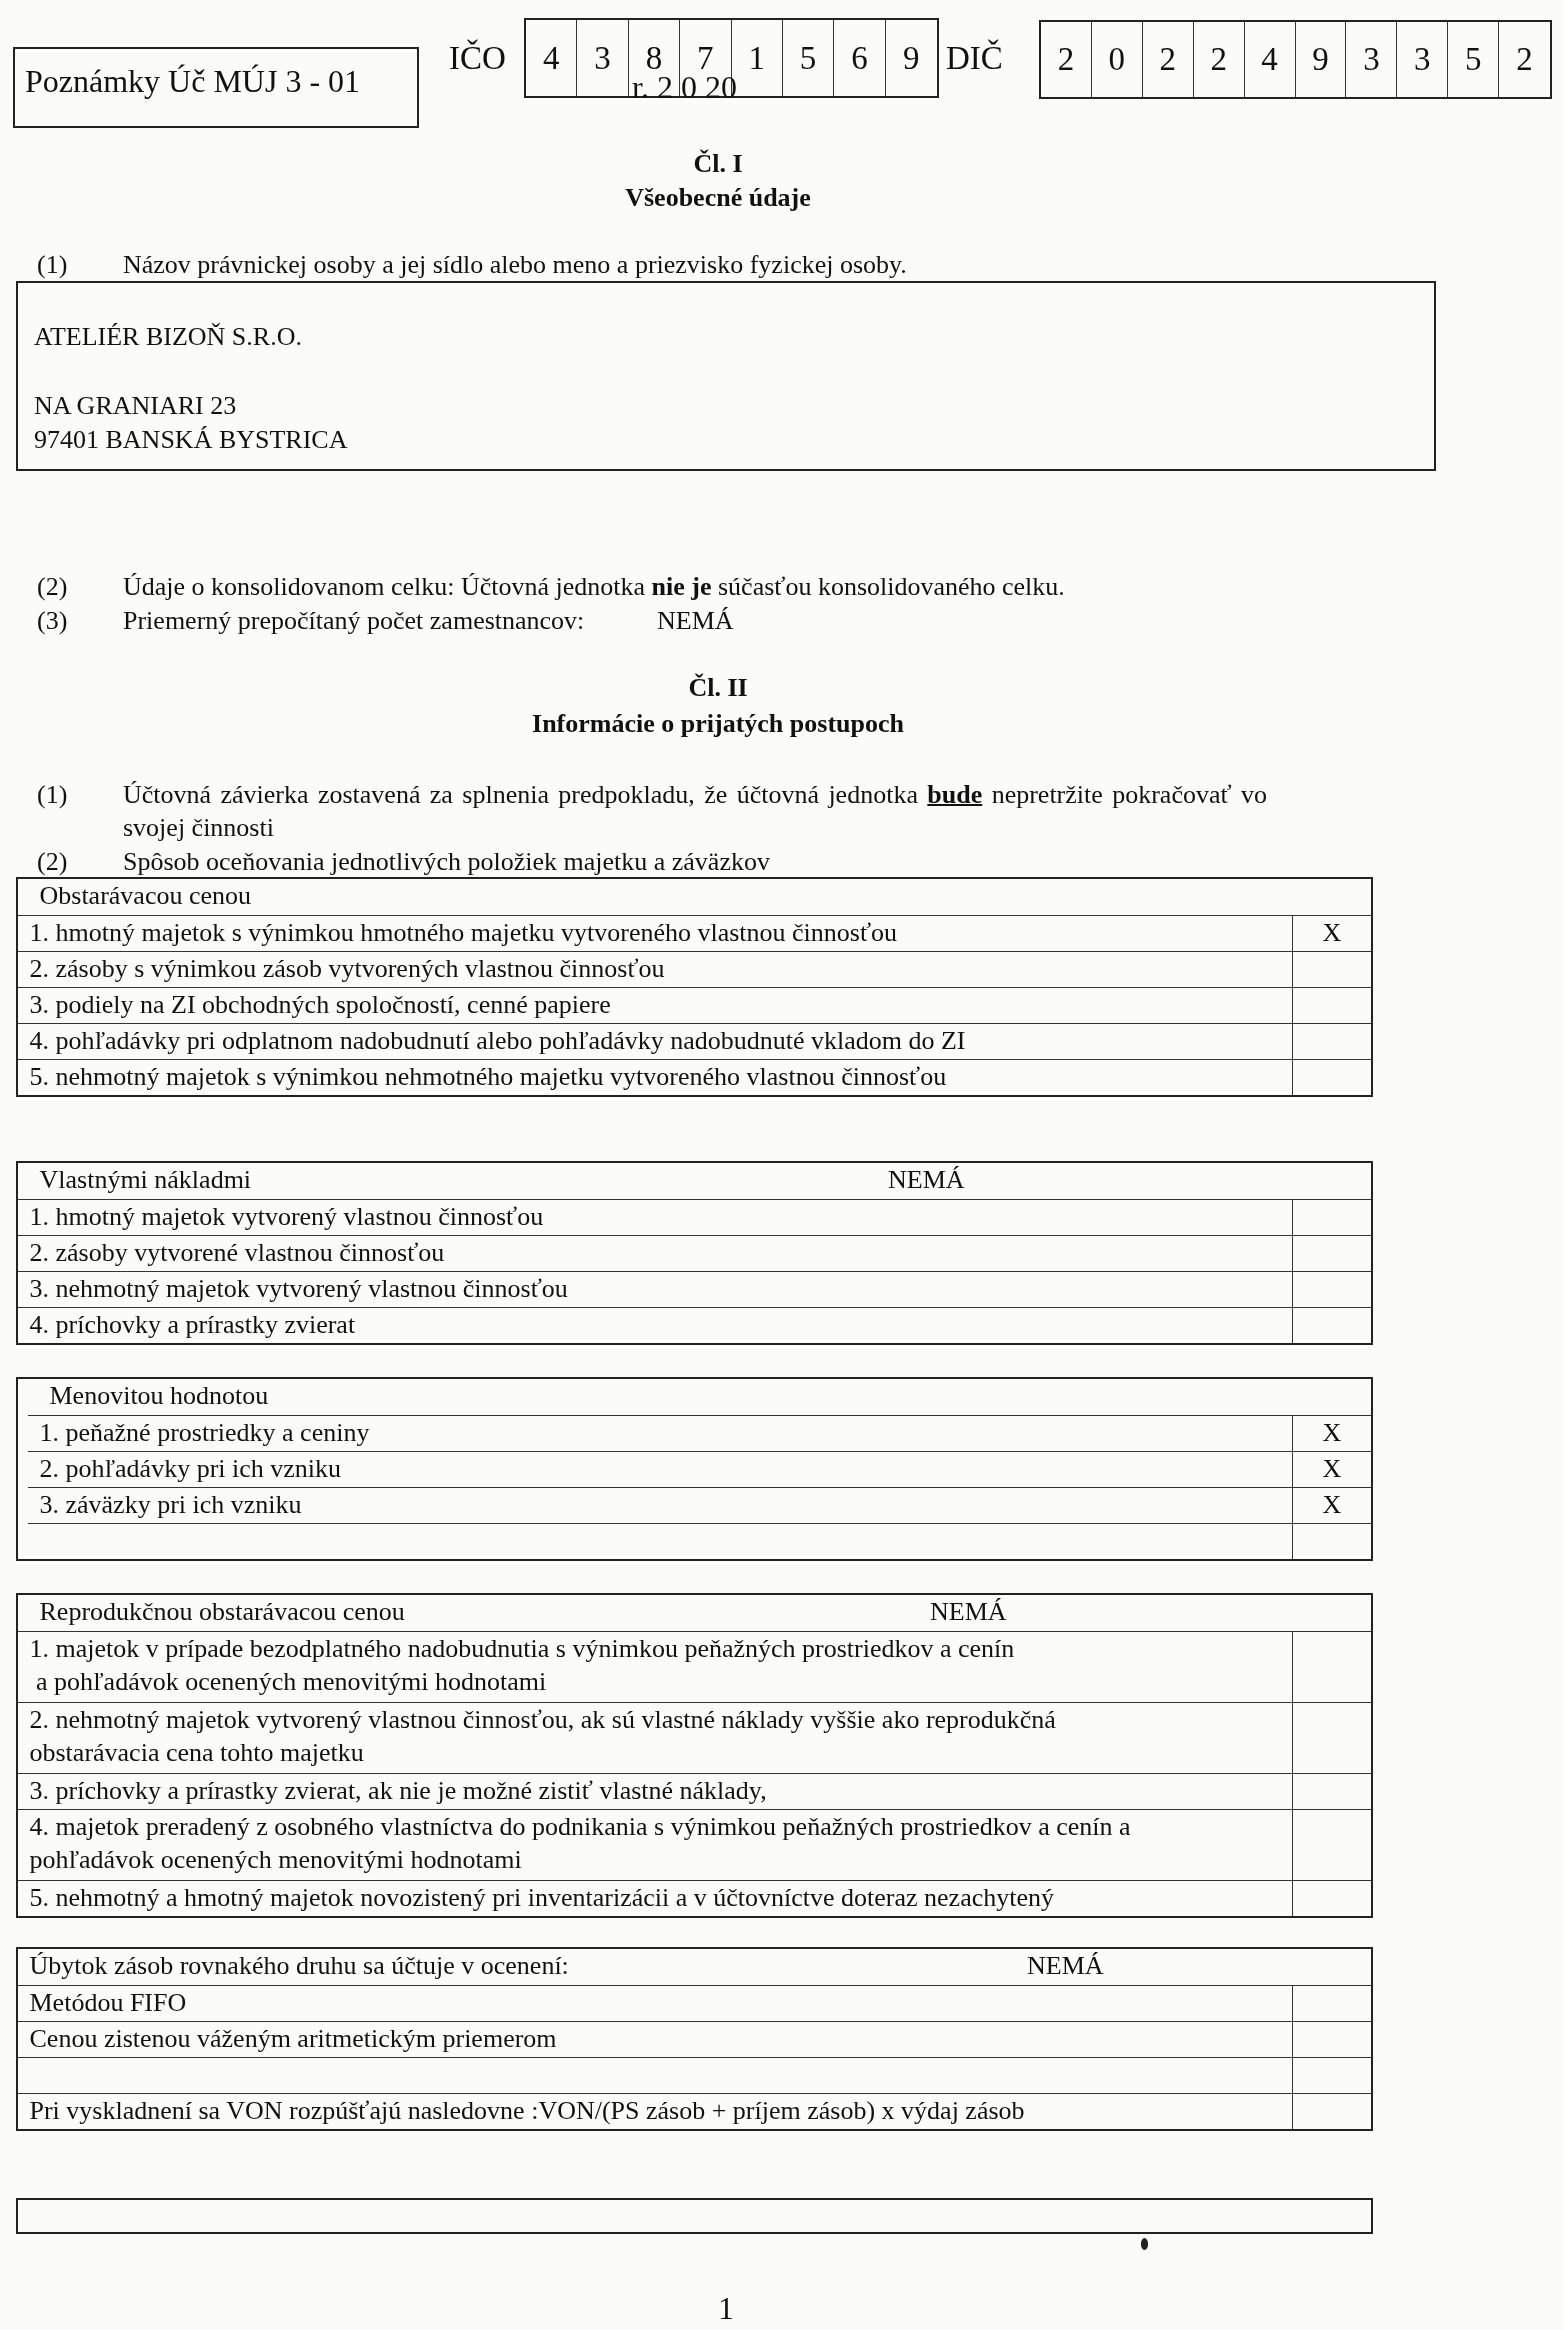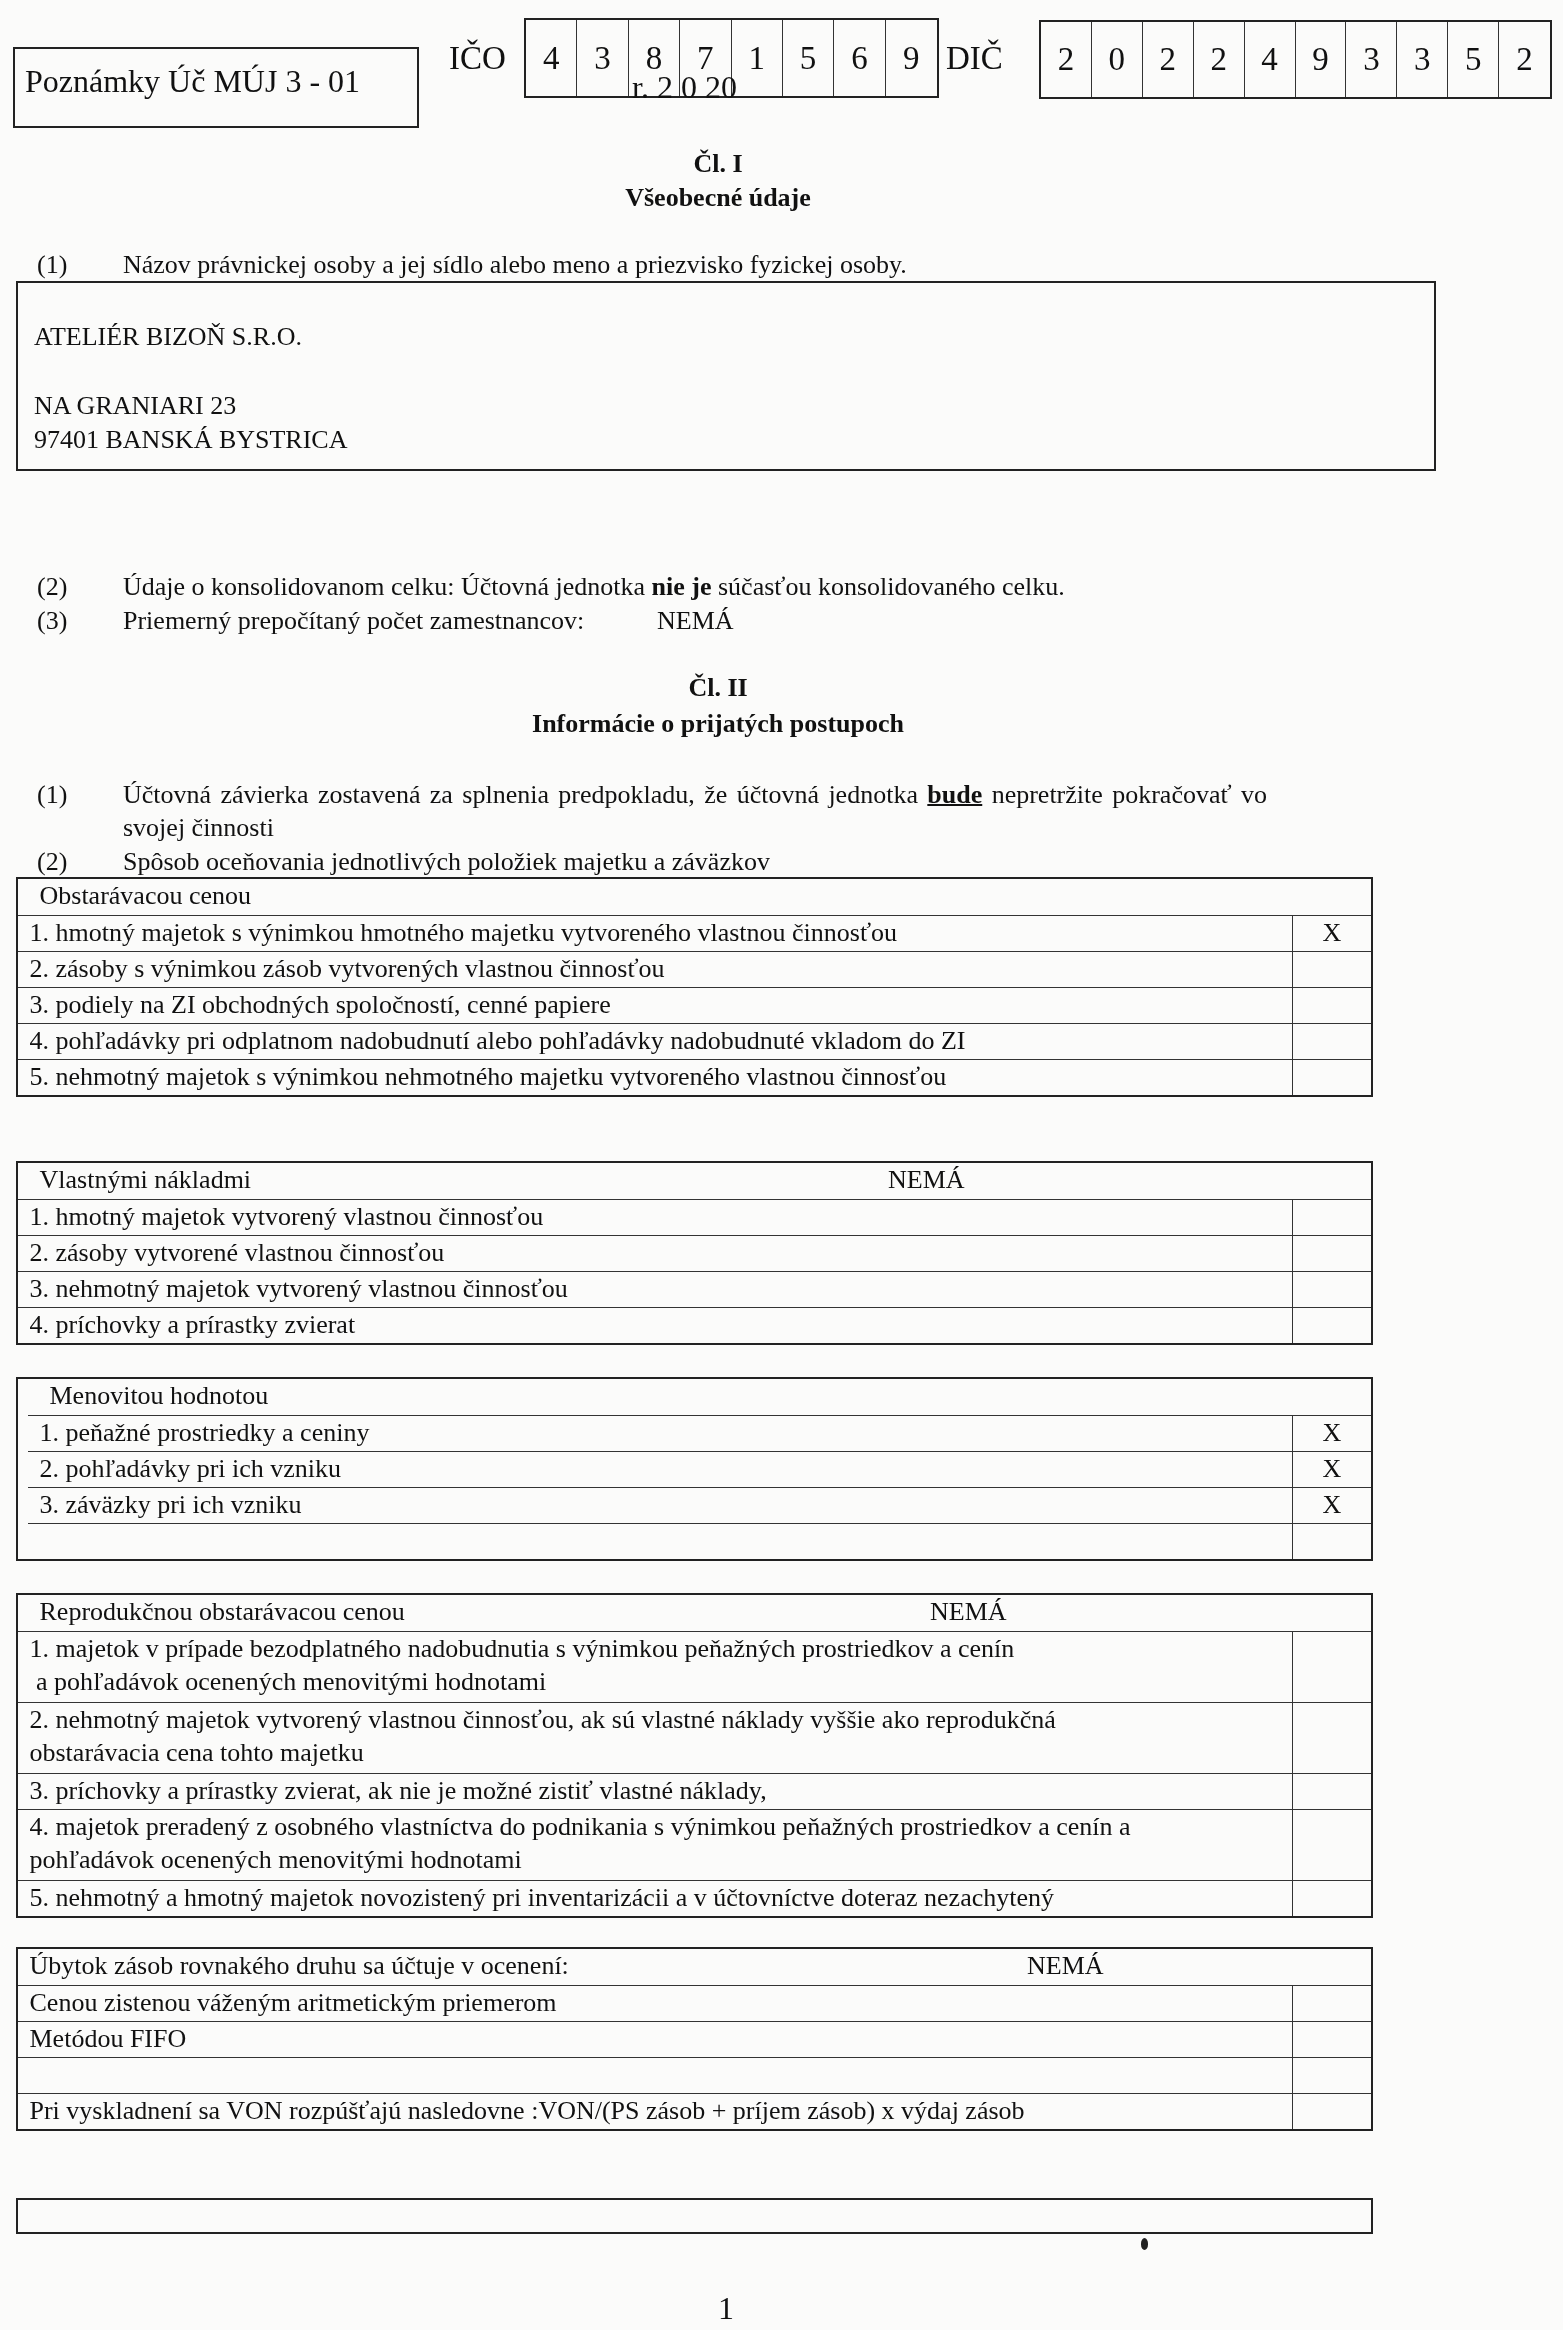--- a/index.html
+++ b/index.html
@@ -222,28 +222,28 @@
     <div class="cell-x"></div>
   </div>
 </div>
 
 <div class="abs tbl" style="top:1947px;">
   <div class="row first">
     <div class="cell-text">Úbytok zásob rovnakého druhu sa účtuje v ocenení:</div>
     <span class="hdr-nema" style="left:1009px;">NEMÁ</span>
   </div>
   <div class="row">
+      <div class="cell-text">Metódou FIFO</div>
+      <div class="cell-x"></div>
+    </div>
+  <div class="row">
       <div class="cell-text">Cenou zistenou váženým aritmetickým priemerom</div>
       <div class="cell-x"></div>
     </div>
   <div class="row">
-      <div class="cell-text">Metódou FIFO</div>
-      <div class="cell-x"></div>
-    </div>
-  <div class="row">
       <div class="cell-text"></div>
       <div class="cell-x"></div>
     </div>
   <div class="row">
       <div class="cell-text">Pri vyskladnení sa VON rozpúšťajú nasledovne :VON/(PS zásob + príjem zásob) x výdaj  zásob</div>
       <div class="cell-x"></div>
     </div>
 </div>
 
 <div class="abs blank-box"></div>

